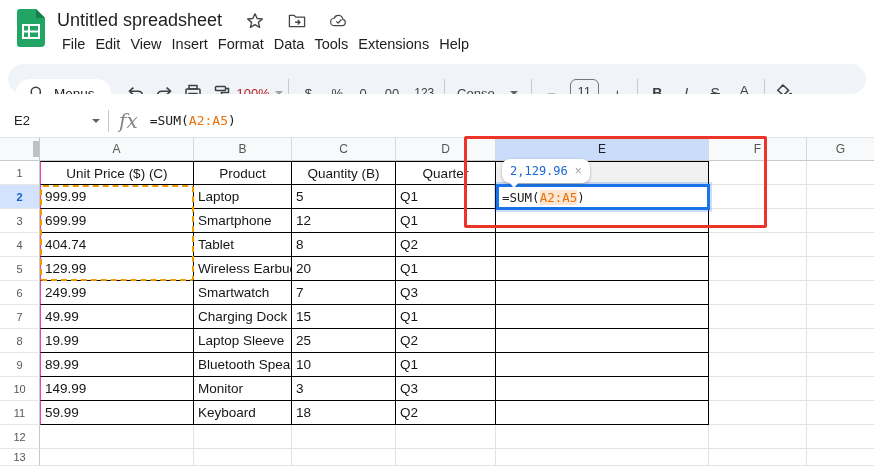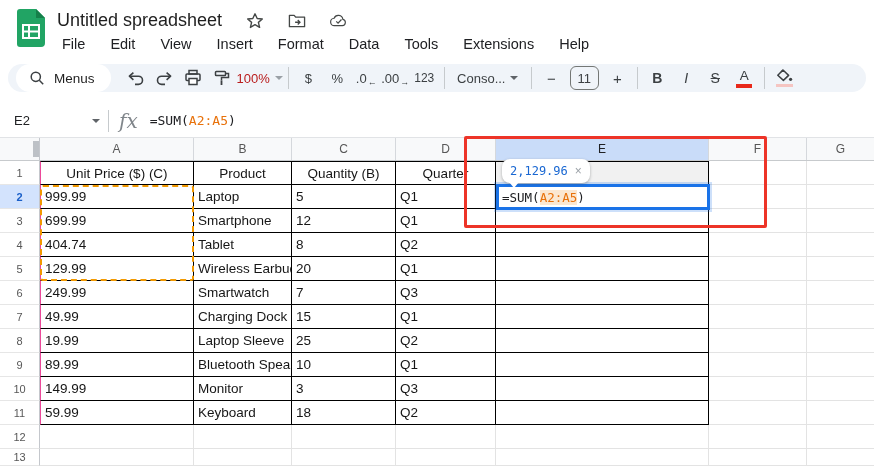--- a/index.html
+++ b/index.html
@@ -5,26 +5,26 @@
   html,body{margin:0;padding:0;background:#fff;}
   .app{position:relative;width:874px;height:466px;background:#fff;overflow:hidden;
        font-family:"Liberation Sans",sans-serif;color:#202124;}
 
   
   .hdr{position:absolute;left:0;top:0;width:874px;height:62px;background:#fff;}
   .logo{position:absolute;left:17px;top:9px;width:28px;height:38px;}
   .title-row{position:absolute;left:57px;top:10px;display:flex;align-items:center;gap:24px;}
   .doc-title{font-size:18px;color:#1f1f1f;white-space:nowrap;}
   .hicon{display:flex;align-items:center;justify-content:center;width:18px;height:18px;color:#444746;}
-  .menu-row{position:absolute;left:57px;top:35px;display:flex;gap:15px;}
+  .menu-row{position:absolute;left:57px;top:35px;display:flex;}
   .menu-item{font-size:14.5px;color:#202124;padding:1px 5px;border-radius:6px;white-space:nowrap;}
 
   
   .toolbar{position:absolute;left:8px;top:64px;width:858px;height:28px;background:#f0f4f9;
-           border-radius:18px;display:flex;align-items:center;padding:4px 8px;box-sizing:border-box;overflow:hidden;}
+           border-radius:18px;display:flex;align-items:flex-start;padding:15px 8px;box-sizing:border-box;overflow:hidden;}
   .search-pill{display:flex;align-items:center;gap:8px;background:#fff;height:28px;border-radius:14px;
                padding:0 16px 0 12px;margin-right:10px;}
   .search-pill span{font-size:13.5px;color:#1f1f1f;}
   .tbtn{min-width:29px;height:28px;display:flex;align-items:center;justify-content:center;
         color:#3c4043;font-size:13px;border-radius:4px;flex:0 0 auto;}
   .tdv{width:1px;height:22px;background:#c6cacd;margin:0 5px;flex:0 0 auto;}
   .muted{color:#b91c1c;}
   .caret{width:0;height:0;border-left:4px solid transparent;border-right:4px solid transparent;
          border-top:4px solid #5f6368;margin-left:5px;}
   .caret.grey{border-top-color:#9aa0a6;}

